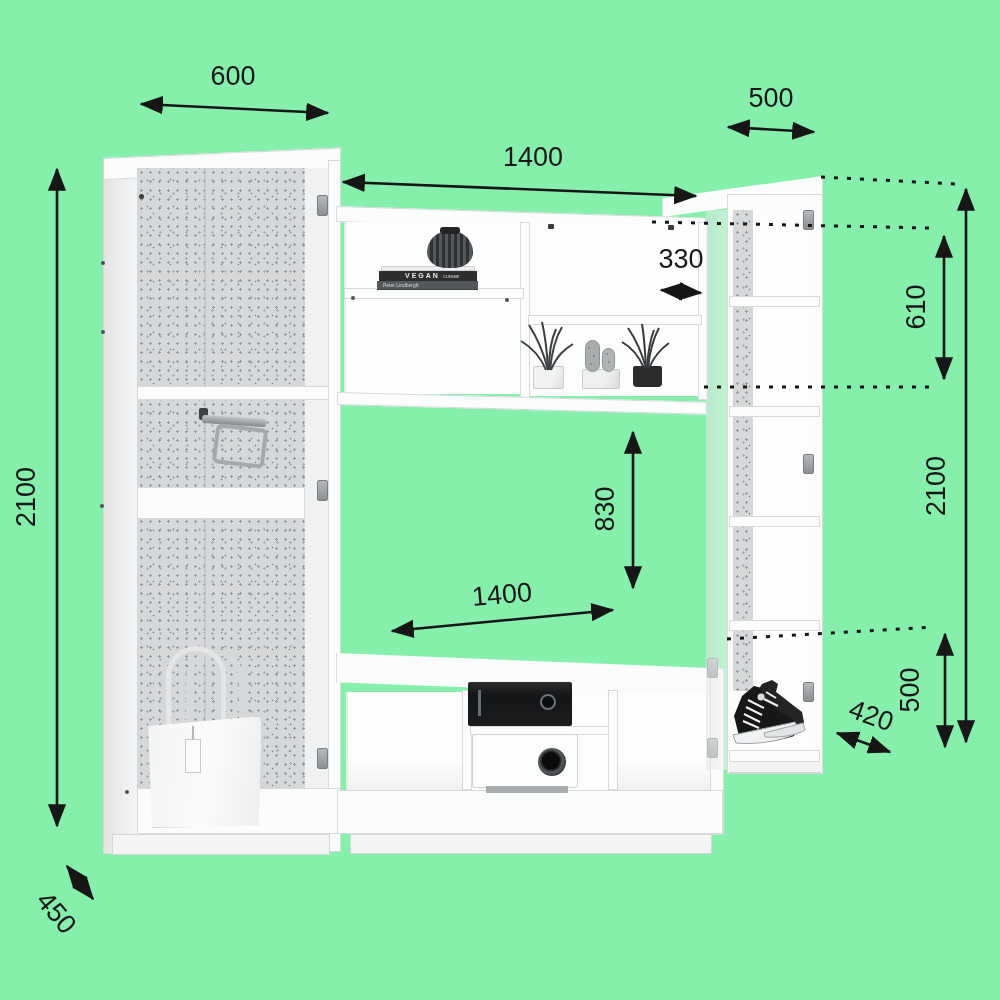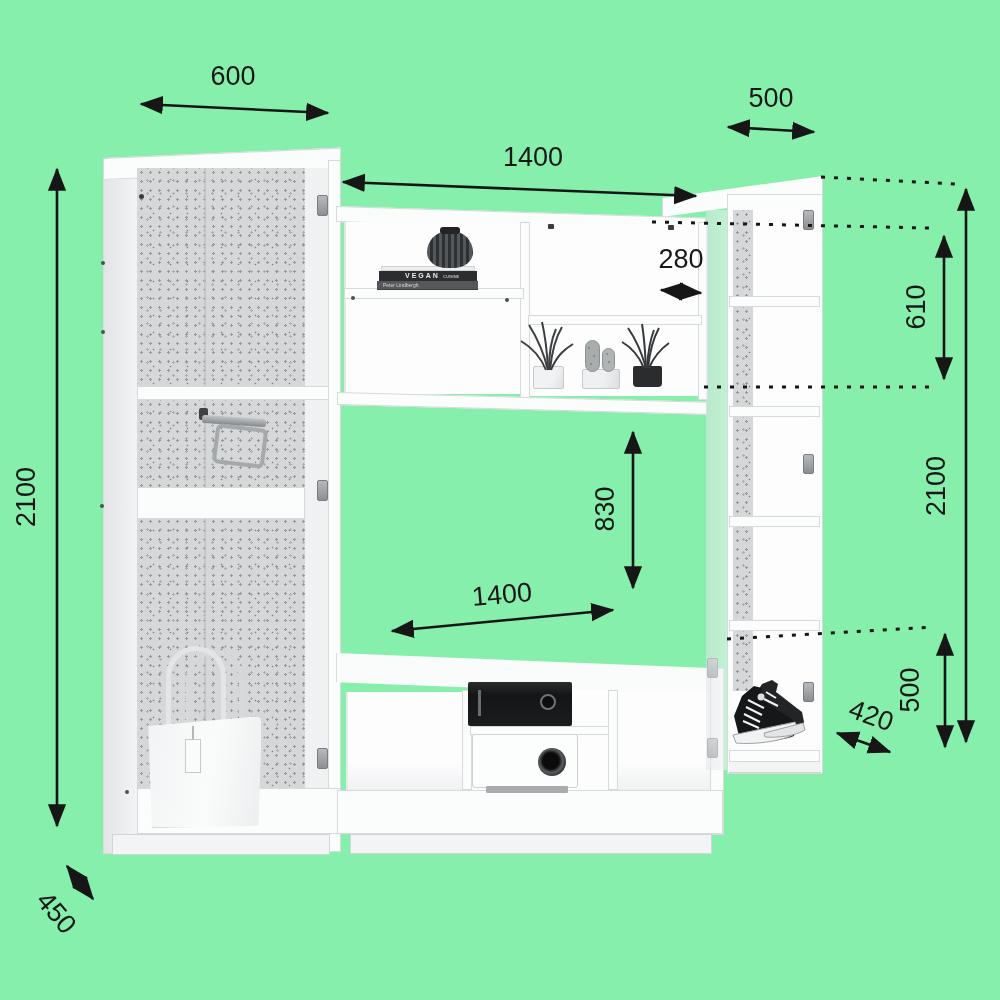--- a/index.html
+++ b/index.html
@@ -217,21 +217,21 @@
       <line x1="821" y1="177" x2="957" y2="184"></line>
       <line x1="652" y1="222" x2="929" y2="228"></line>
       <line x1="704" y1="387" x2="934" y2="387"></line>
       <line x1="727" y1="639" x2="933" y2="627"></line>
     </g>
   </svg>
 
   <div class="dimlabel" style="left:233px;top:76px;">600</div>
   <div class="dimlabel" style="left:771px;top:98px;">500</div>
   <div class="dimlabel" style="left:533px;top:157px;">1400</div>
-  <div class="dimlabel" style="left:681px;top:259px;">280</div>
+  <div class="dimlabel" style="left:681px;top:259px;">330</div>
   <div class="dimlabel vrot" style="left:916px;top:307px;">610</div>
   <div class="dimlabel vrot" style="left:936px;top:486px;">2100</div>
   <div class="dimlabel vrot" style="left:26px;top:497px;">2100</div>
   <div class="dimlabel vrot" style="left:605px;top:509px;">830</div>
   <div class="dimlabel" style="left:502px;top:595px;transform:translate(-50%,-50%) rotate(-5deg);">1400</div>
   <div class="dimlabel vrot" style="left:910px;top:690px;">500</div>
   <div class="dimlabel" style="left:871px;top:716px;transform:translate(-50%,-50%) rotate(20deg);">420</div>
   <div class="dimlabel" style="left:56px;top:913px;transform:translate(-50%,-50%) rotate(50deg);">450</div>
 
 </div>

